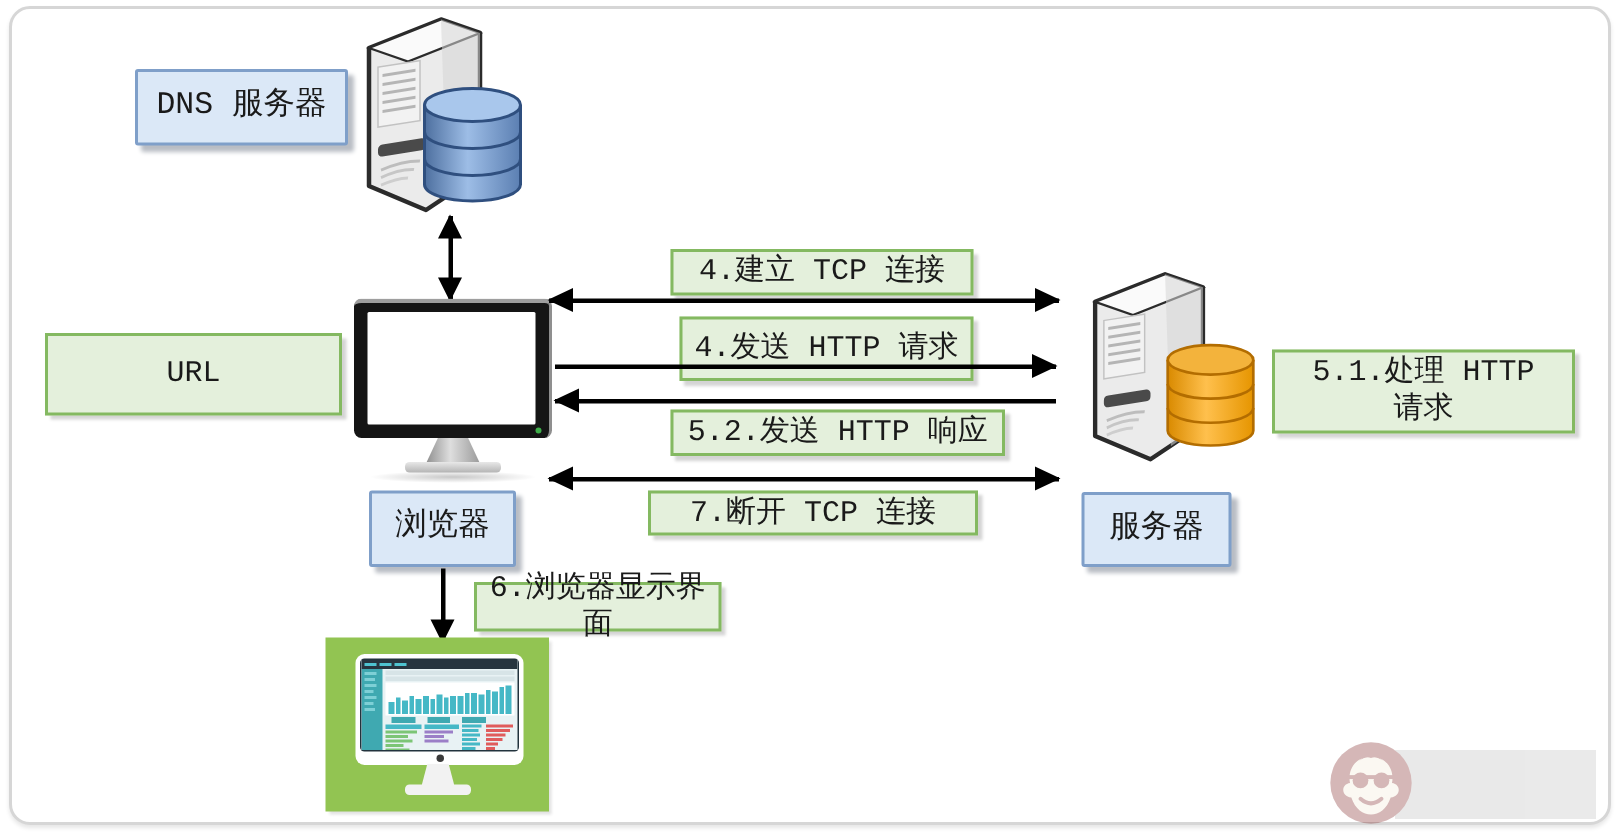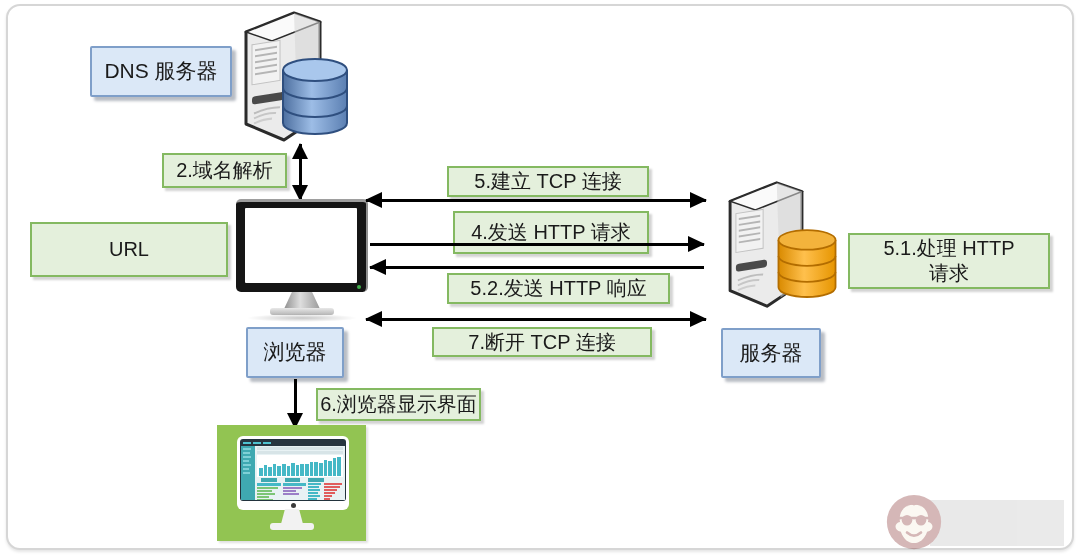--- a/index.html
+++ b/index.html
@@ -1,18 +1,18 @@
 <!DOCTYPE html>
 <html><head>
 <meta charset="utf-8">
 <style>
   html,body{margin:0;padding:0;background:#ffffff;}
   .stage{
     position:relative;width:1080px;height:556px;background:#ffffff;overflow:hidden;
-    font-family:Liberation Sans, sans-serif;color:#1a1a1a;
+    font-family:Liberation Mono, monospace;color:#1a1a1a;
   }
   .frame{
     position:absolute;left:6px;top:4px;width:1064px;height:542px;
     border:2px solid #d6d6d6;border-radius:14px;background:#ffffff;
     box-shadow:0 2px 3px rgba(0,0,0,0.10);
   }
   
   .box{
     position:absolute;display:flex;flex-direction:column;align-items:center;justify-content:center;
     text-align:center;line-height:1.25;font-size:20px;box-sizing:border-box;
@@ -137,23 +137,20 @@
       <ellipse cx="37" cy="14" rx="32" ry="11" fill="#a9c7ec" stroke="#2f4f7f" stroke-width="2"></ellipse>
       <path d="M5,32 a32,11 0 0 0 64,0" fill="none" stroke="#2f4f7f" stroke-width="2"></path>
       <path d="M5,50 a32,11 0 0 0 64,0" fill="none" stroke="#2f4f7f" stroke-width="2"></path>
     </svg>
   </div>
 
   <div class="box blue" id="dns-label">
     <span>DNS 服务器</span>
   </div>
 
-  <div class="box green" id="step2-box">
-    <span>2.域名解析</span>
-  </div>
   <div class="varrow" id="arrow-dns">
     <i class="aline"></i>
     <i class="ah u"></i>
     <i class="ah d"></i>
   </div>
 
   <div class="box green" id="step1-box">
     <span>URL</span>
   </div>
 
@@ -161,21 +158,21 @@
     <div class="mon-frame">
       <div class="mon-screen"></div>
       <div class="mon-led"></div>
     </div>
   </div>
   <div class="mon-neck"></div>
   <div class="mon-foot"></div>
   <div class="mon-shadow"></div>
 
   <div class="box green" id="step3-box">
-    <span>5.建立 TCP 连接</span>
+    <span>4.建立 TCP 连接</span>
   </div>
   <div class="harrow" id="arrow-tcp-connect">
     <i class="aline"></i>
     <i class="ah l"></i>
     <i class="ah r"></i>
   </div>
 
   <div class="box green" id="step4-box">
     <span>4.发送 HTTP 请求</span>
   </div>

